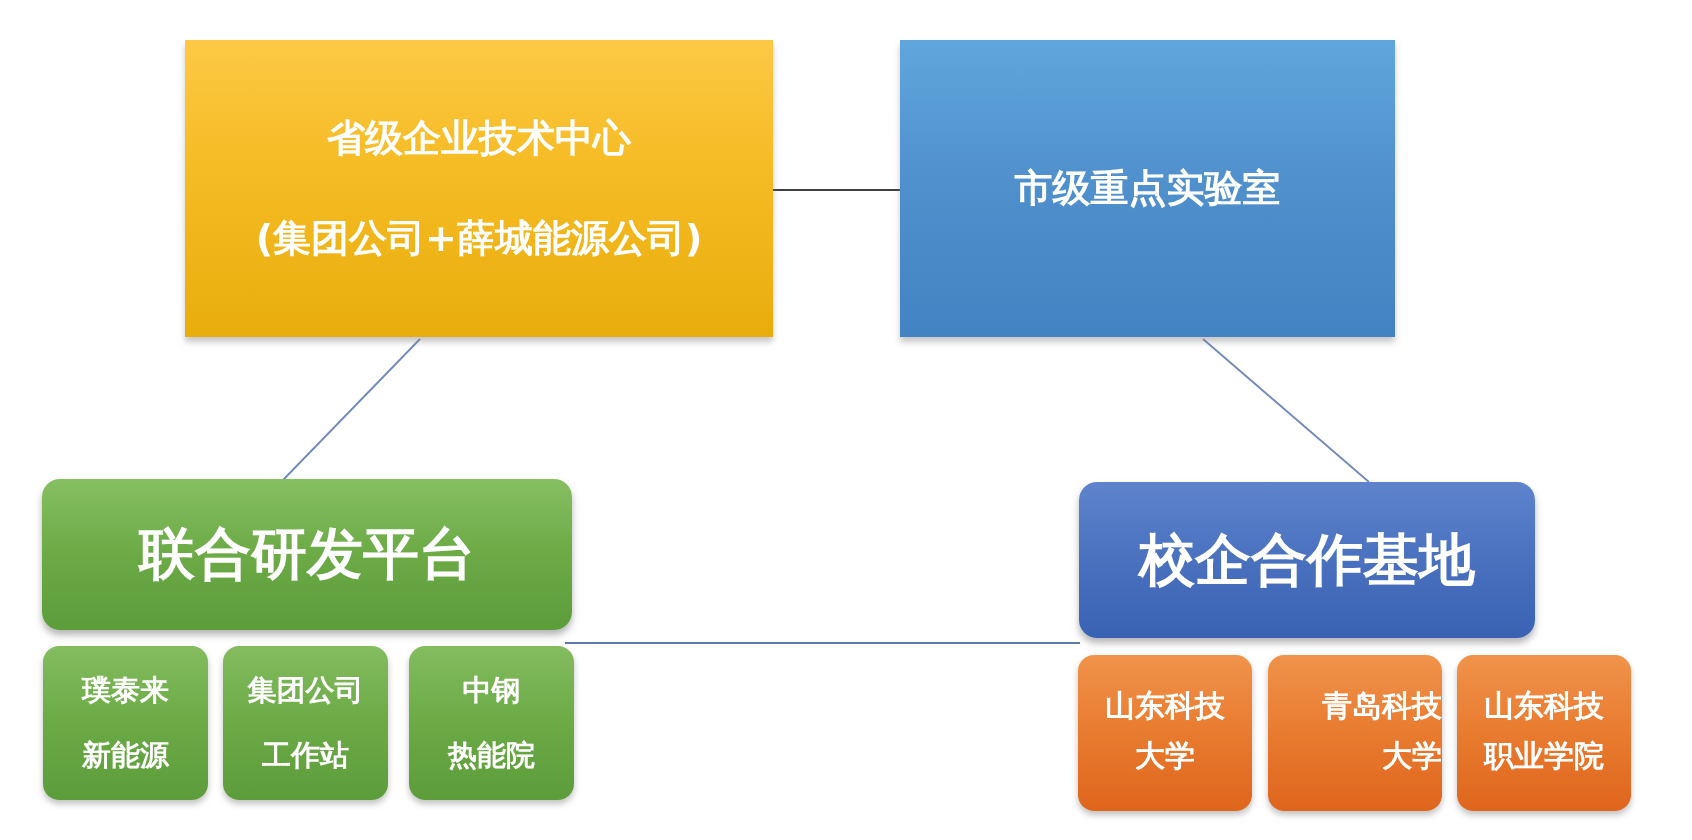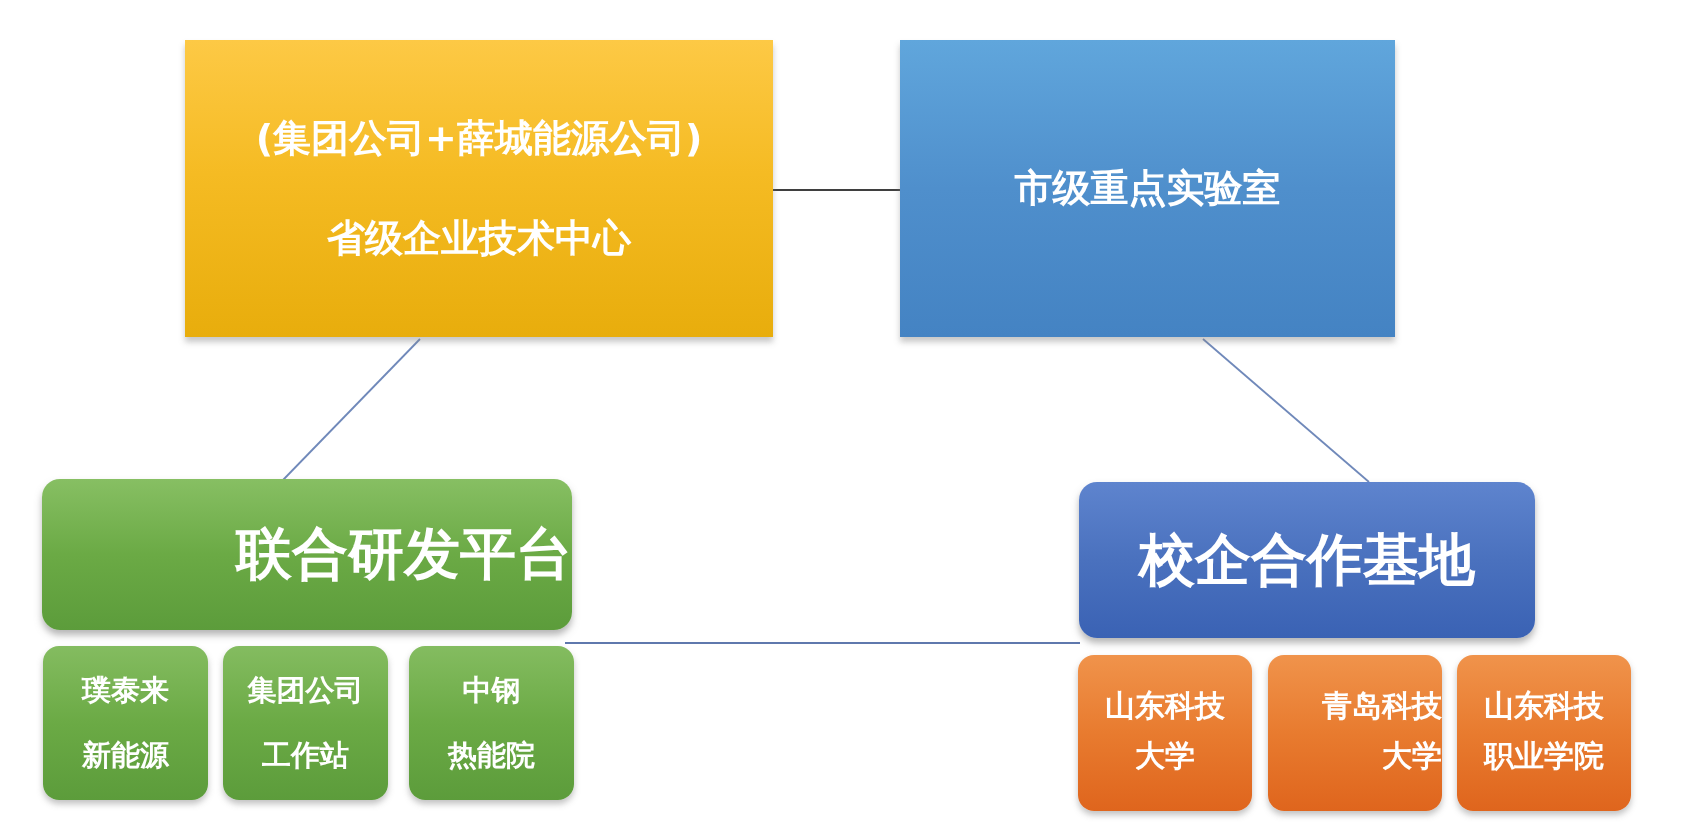--- a/index.html
+++ b/index.html
@@ -23,21 +23,20 @@
   .box.municipal{
     left:900px;top:40px;width:495px;height:297px;
     background:linear-gradient(180deg,#60A6DC 0%,#4F8FCC 50%,#4483C3 100%);
     text-align:center;
   }
   
   .box.banner{font-size:56px;border-radius:18px;box-shadow:0 5px 7px rgba(110,110,110,.5);}
   .box.joint-rd{
     left:42px;top:479px;width:530px;height:151px;
     background:linear-gradient(180deg,#87BF63 0%,#6BAA45 50%,#5C9C3B 100%);
-    align-items:flex-end;
   }
   .box.coop-base{
     left:1079px;top:482px;width:456px;height:156px;
     background:linear-gradient(180deg,#5E84CE 0%,#4A71BE 50%,#3A62B4 100%);
   }
   
   .box.small{border-radius:16px;box-shadow:0 4px 6px rgba(120,120,120,.45);}
   .box.small-green{
     top:646px;width:165px;height:154px;gap:31px;font-size:29px;
     background:linear-gradient(180deg,#84BC60 0%,#6BAA45 50%,#5C9C3B 100%);
@@ -57,22 +56,22 @@
 <div class="canvas">
 
   <svg class="connectors">
     <line x1="773" y1="190" x2="900" y2="190" stroke="#3F3F3F" stroke-width="2"></line>
     <line x1="420" y1="339" x2="283" y2="480" stroke="#7089BA" stroke-width="1.8"></line>
     <line x1="1203" y1="339" x2="1369" y2="482" stroke="#7089BA" stroke-width="1.8"></line>
     <line x1="565" y1="643" x2="1080" y2="643" stroke="#5F78AD" stroke-width="2"></line>
   </svg>
 
   <div class="box top-rect provincial">
+    <div class="ln">省级企业技术中心</div>
     <div class="ln">(集团公司+薛城能源公司)</div>
-    <div class="ln">省级企业技术中心</div>
   </div>
 
   <div class="box top-rect municipal">
     <div class="ln">市级重点实验室</div>
   </div>
 
   <div class="box banner joint-rd">
     <div class="ln">联合研发平台</div>
   </div>
 

